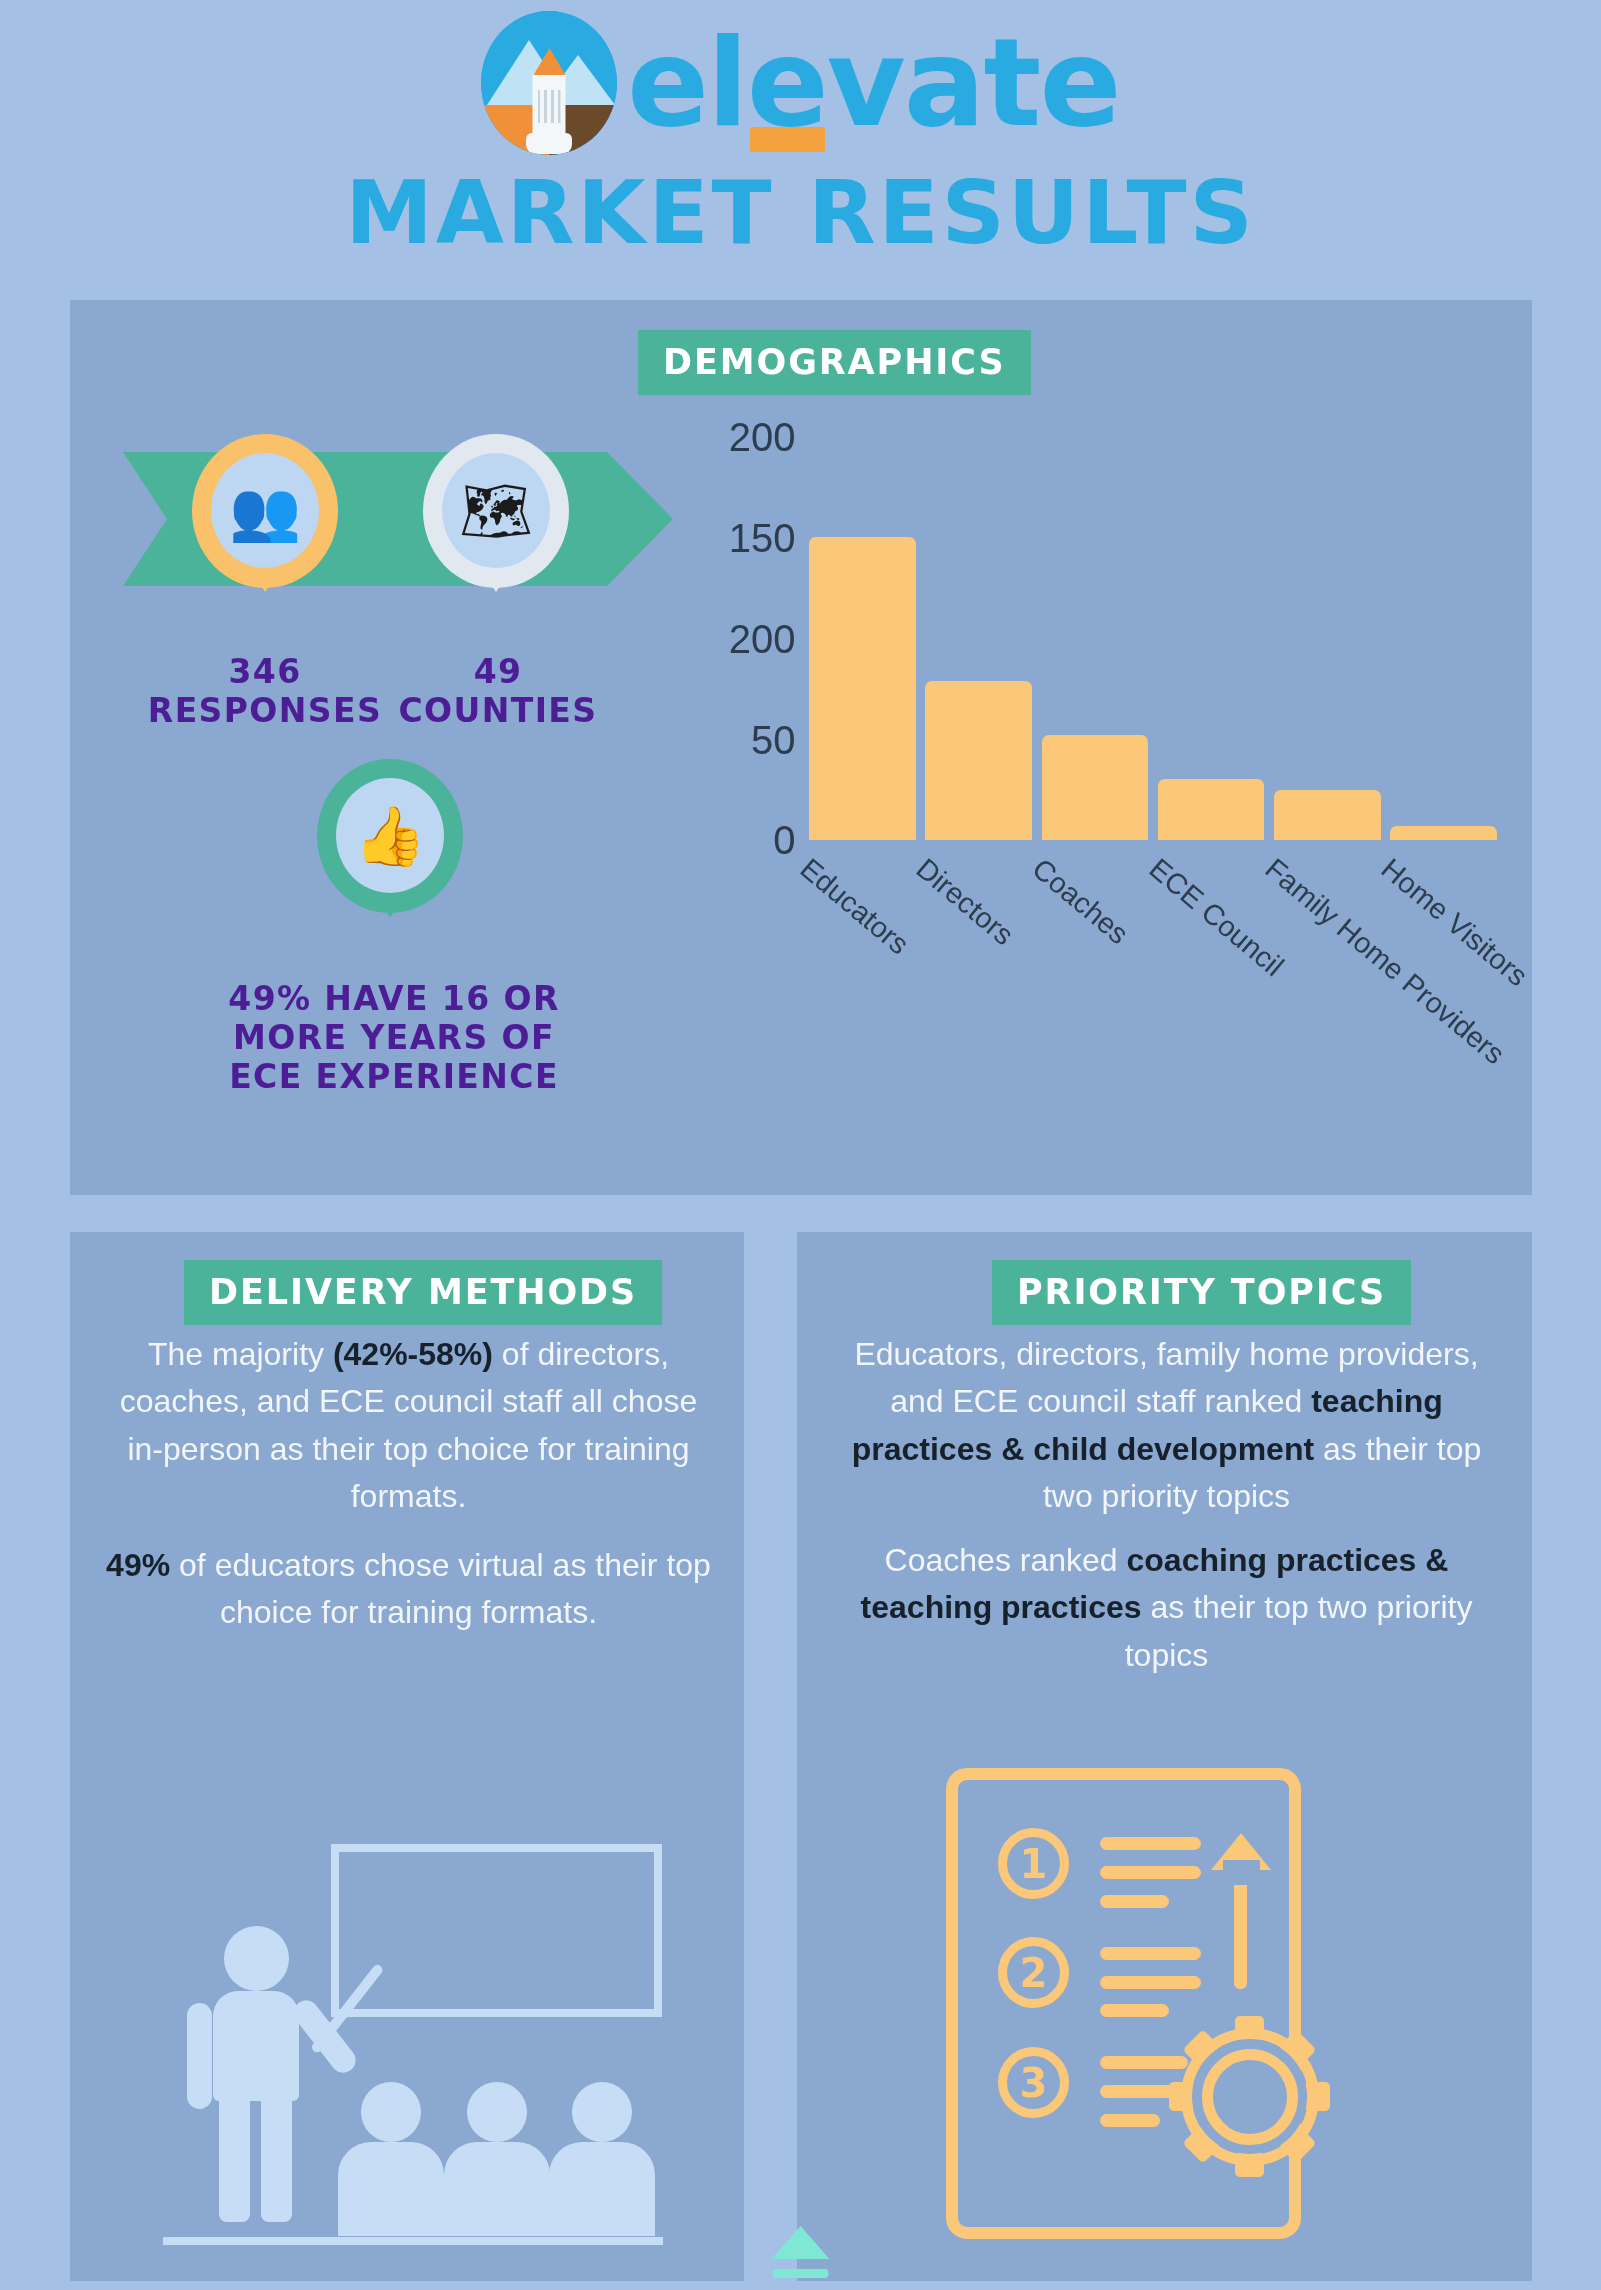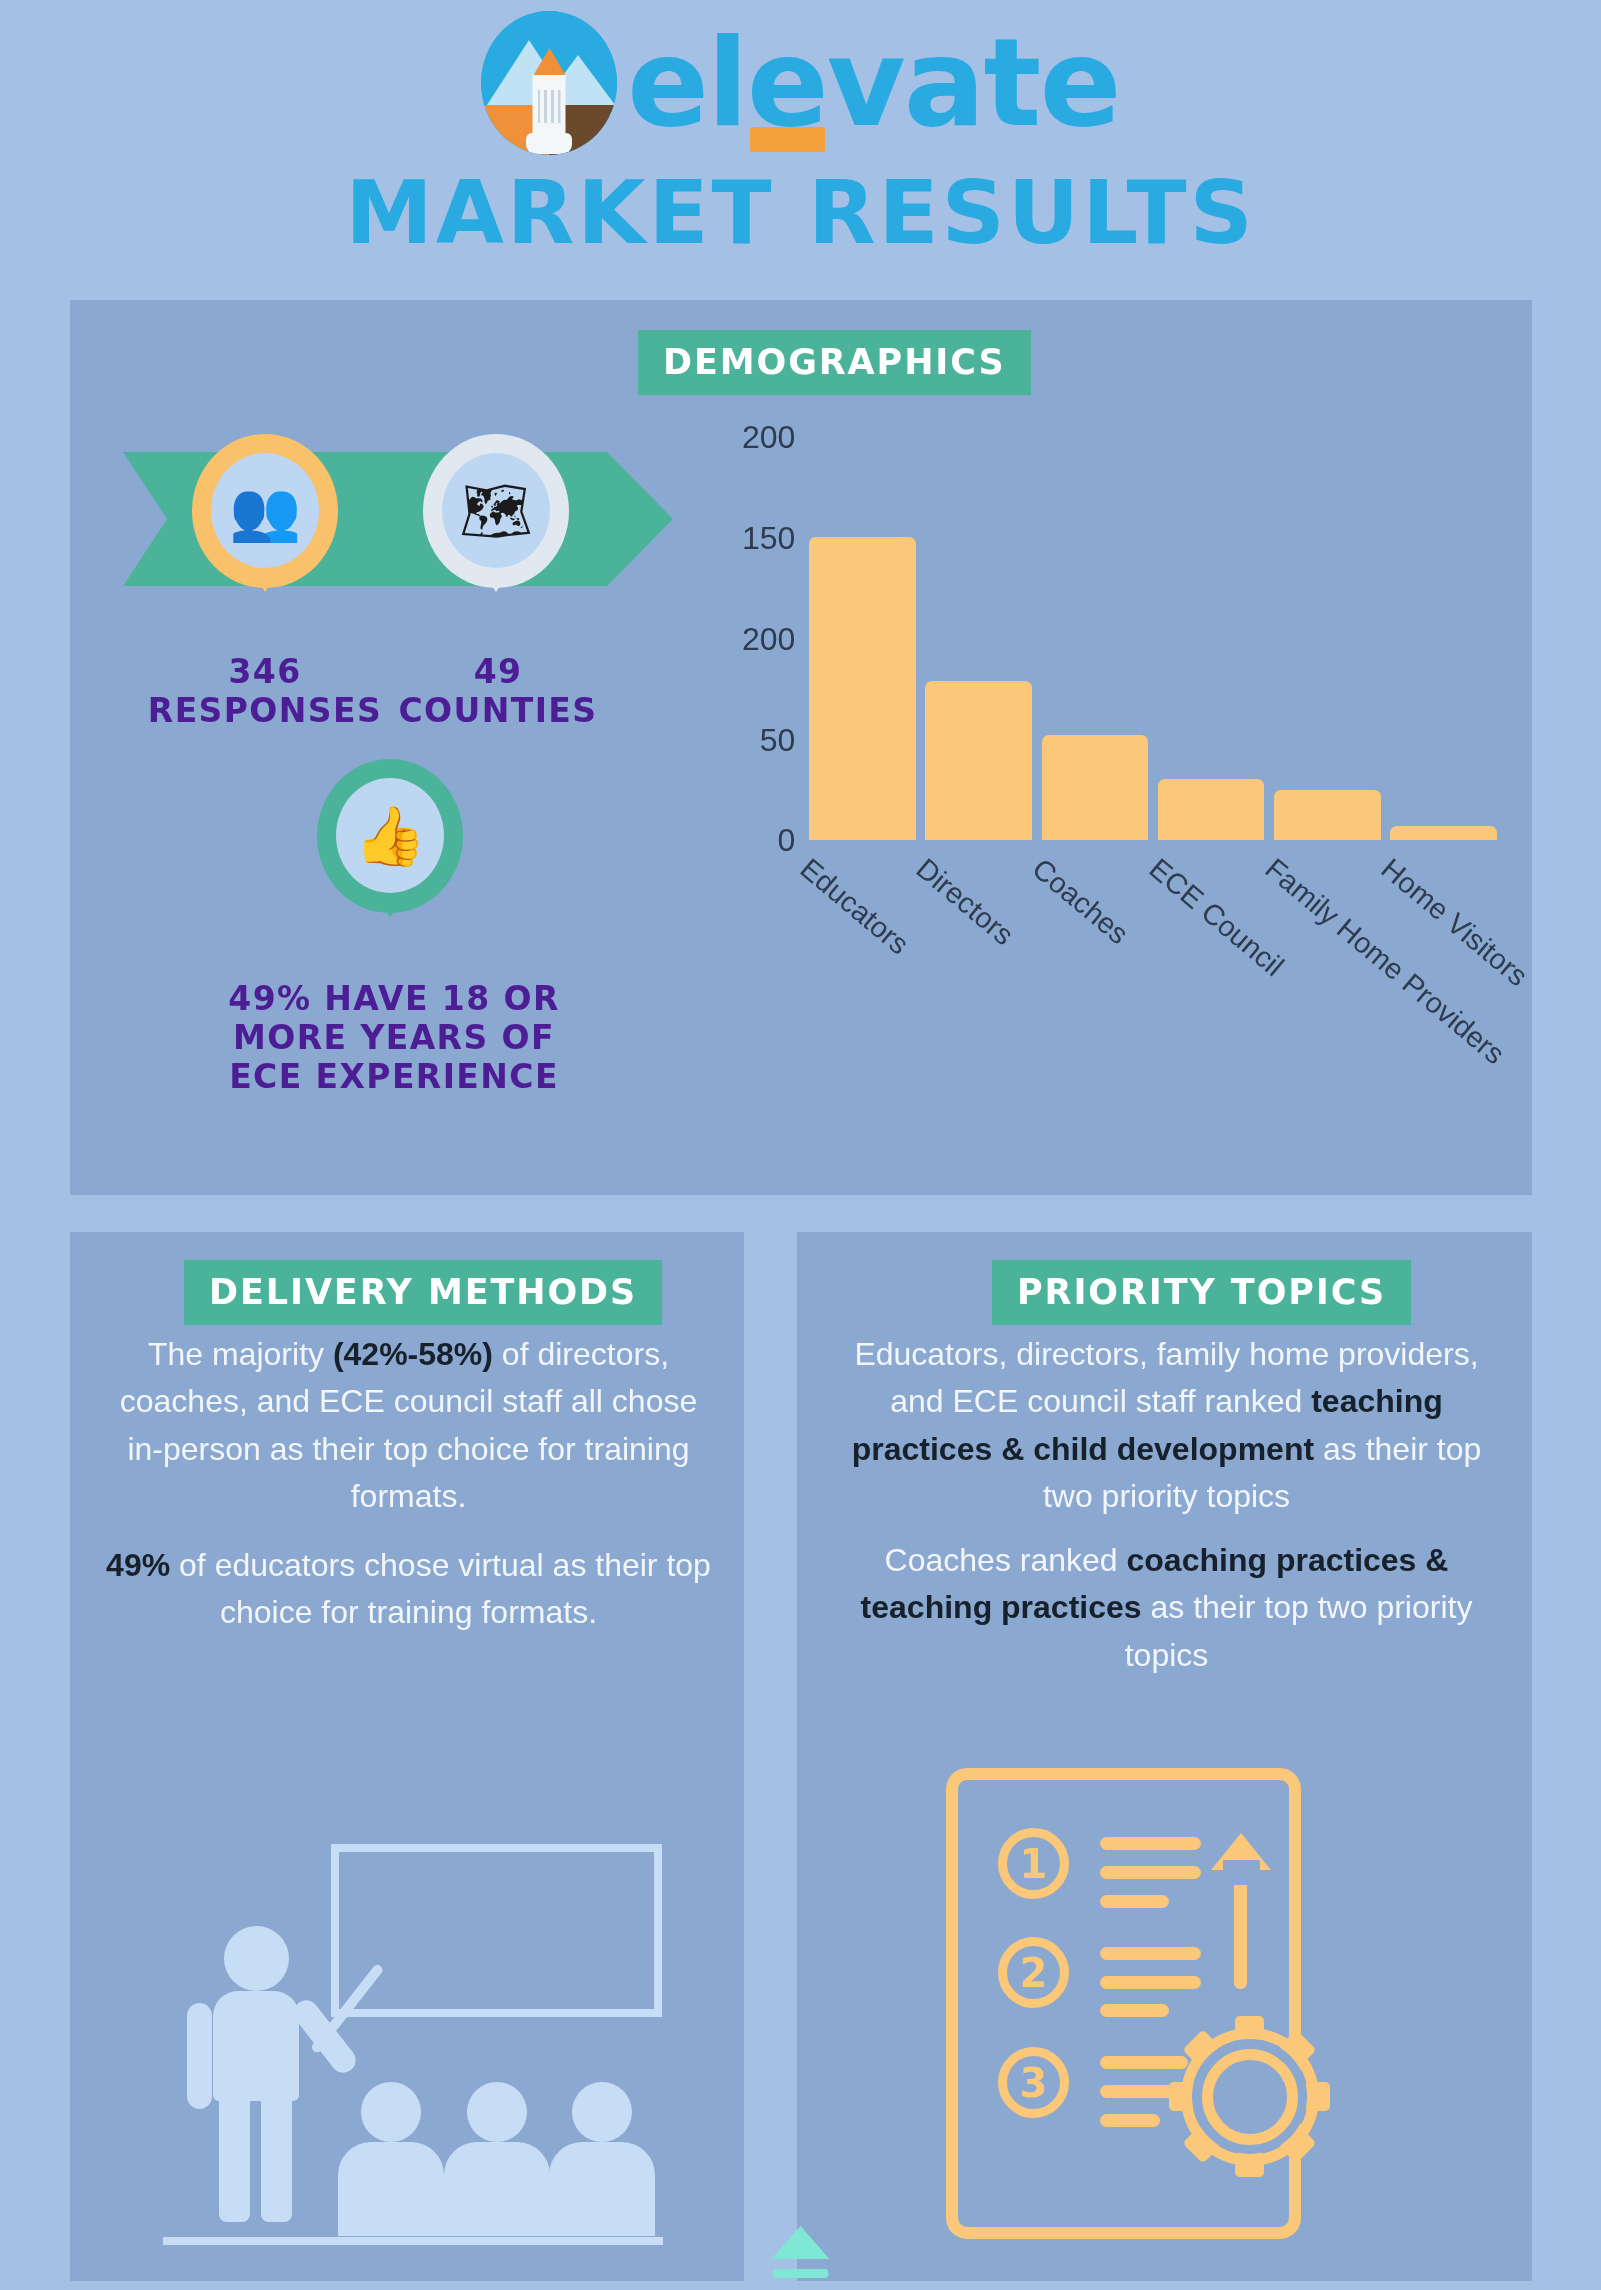--- a/index.html
+++ b/index.html
@@ -108,21 +108,21 @@
     font-size:33px;font-weight:bold;letter-spacing:1.4px;line-height:1.18;
     font-family:"DejaVu Sans", sans-serif;}
   #stat-responses{left:144px;top:653px;width:242px;}
   #stat-counties{left:377px;top:653px;width:242px;}
   #stat-experience{left:173px;top:980px;width:442px;}
 
   
   .chart{position:absolute;left:730px;top:437px;width:769px;height:452px;}
   .y-axis{position:absolute;left:0;top:0;width:75px;height:403px;}
   .y-tick{
-    position:absolute;right:9.6px;font-size:32px;color:#2d3c4e;
+    position:absolute;right:9.6px;font-size:40px;color:#2d3c4e;
     transform:translateY(-50%);font-family:"Liberation Sans", sans-serif;
   }
   .plot{position:absolute;left:79px;top:0;width:688px;height:403px;}
   .bars{position:absolute;left:0;bottom:0;width:688px;height:403px;
     display:flex;align-items:flex-end;gap:9.6px;}
   .bar-wrap{flex:1;display:flex;flex-direction:column;justify-content:flex-end;height:100%;}
   .bar{background:#fbc778;border-radius:6.7px 6.7px 0 0;width:100%;}
   .x-labels{position:absolute;left:79px;top:407px;width:688px;height:221px;
     display:flex;gap:9.6px;}
   .x-label-slot{flex:1;position:relative;}
@@ -269,21 +269,21 @@
 
   <div class="stat-block" id="stat-responses">
     <div>346</div>
     <div>RESPONSES</div>
   </div>
   <div class="stat-block" id="stat-counties">
     <div>49</div>
     <div>COUNTIES</div>
   </div>
   <div class="stat-block" id="stat-experience">
-    <div>49% HAVE 18 OR</div>
+    <div>49% HAVE 16 OR</div>
     <div>MORE YEARS OF</div>
     <div>ECE EXPERIENCE</div>
   </div>
 
   <div class="chart">
     <div class="y-axis" id="y-axis">
         <div class="y-tick" style="top: 403px;">0</div>
         <div class="y-tick" style="top: 303px;">50</div>
         <div class="y-tick" style="top: 202px;">200</div>
         <div class="y-tick" style="top: 101px;">150</div>

